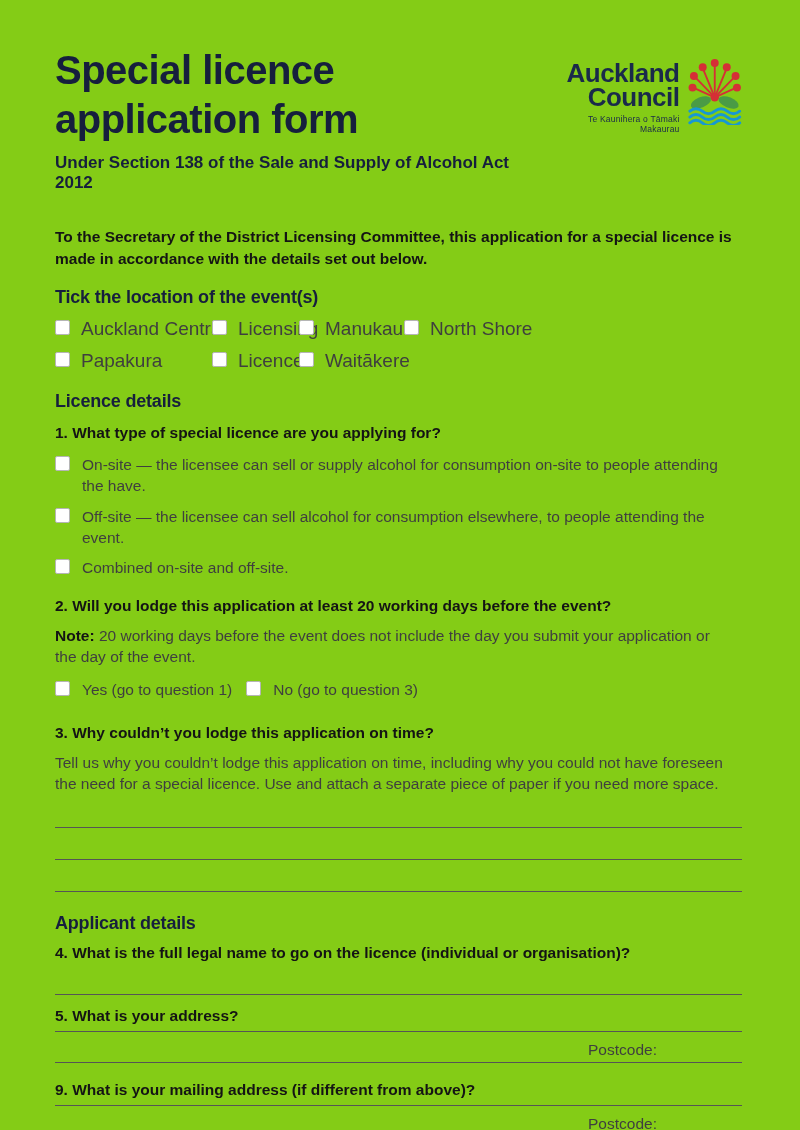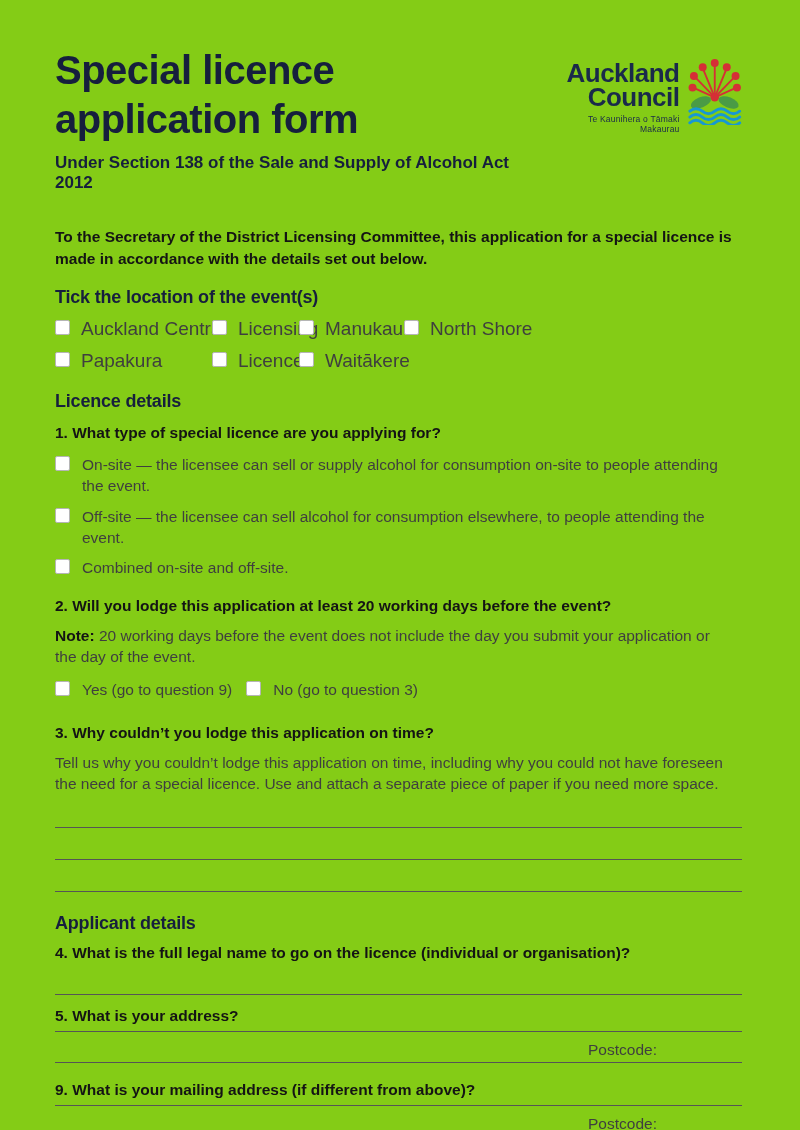--- a/index.html
+++ b/index.html
@@ -189,41 +189,41 @@
       </div>
       <div></div>
     </div>
 
     <h2 class="section-heading" style="margin-top:19px;">Licence details</h2>
 
     <p class="q-label" style="margin-top:11px;">1. What type of special licence are you applying for?</p>
 
     <div class="opt" style="margin-top:10px;">
       <span class="cb"></span>
-      <span class="opt-label body-text" style="max-width:640px;">On-site — the licensee can sell or supply alcohol for consumption on-site to people attending the event.</span>
+      <span class="opt-label body-text" style="max-width:640px;">On-site — the licensee can sell or supply alcohol for consumption on-site to people attending the have.</span>
     </div>
     <div class="opt">
       <span class="cb"></span>
       <span class="opt-label body-text">Off-site — the licensee can sell alcohol for consumption elsewhere, to people attending the event.</span>
     </div>
     <div class="opt">
       <span class="cb"></span>
       <span class="opt-label body-text">Combined on-site and off-site.</span>
     </div>
 
     <p class="q-label" style="margin-top:17px;">2. Will you lodge this application at least 20 working days before the event?</p>
     <p class="body-text" style="margin-top:8px;max-width:655px;">
       <strong style="color:#141414;">Note:</strong>
       <span>20 working days before the event does not include the day you submit your application or the day of the event.</span>
     </p>
 
     <div class="inline-opts">
       <div class="opt">
         <span class="cb"></span>
-        <span class="opt-label body-text">Yes (go to question 9)</span>
+        <span class="opt-label body-text">Yes (go to question 1)</span>
       </div>
       <div class="opt">
         <span class="cb"></span>
         <span class="opt-label body-text">No (go to question 3)</span>
       </div>
     </div>
 
     <p class="q-label" style="margin-top:22px;">3. Why couldn’t you lodge this application on time?</p>
     <p class="body-text" style="margin-top:8px;">Tell us why you couldn’t lodge this application on time, including why you could not have foreseen the need for a special licence. Use and attach a separate piece of paper if you need more space.</p>
 

